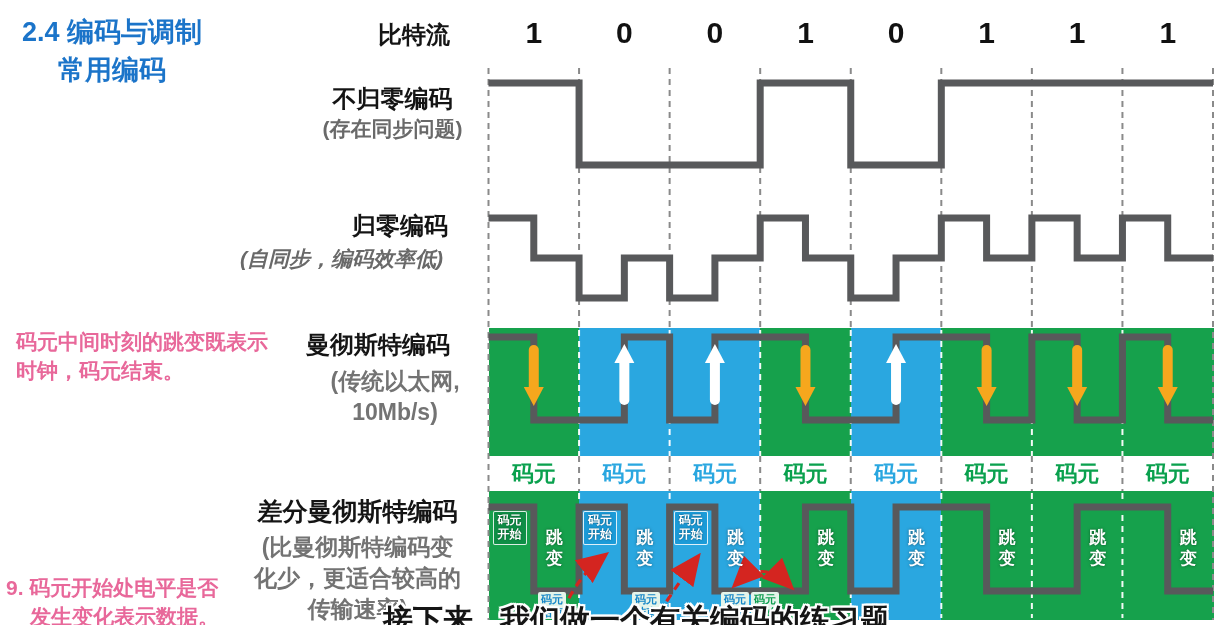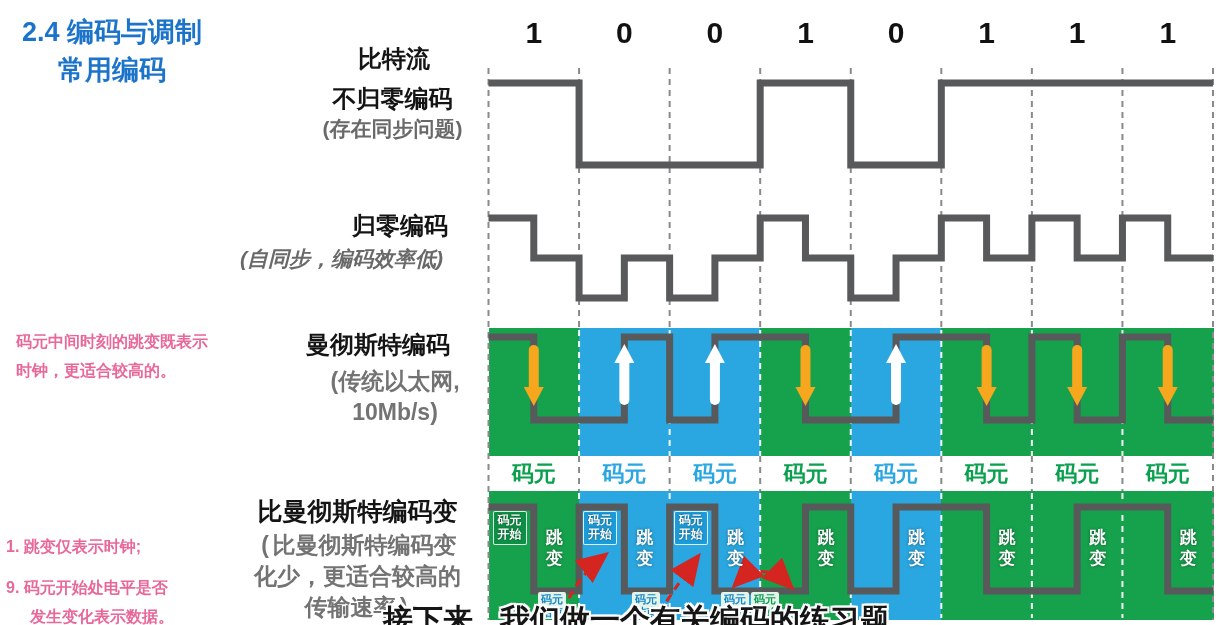--- a/index.html
+++ b/index.html
@@ -7,21 +7,21 @@
     position:relative;width:1216px;height:625px;overflow:hidden;
     background:#fff;font-family:"Liberation Sans","DejaVu Sans",sans-serif;
   }
   .abs{position:absolute;}
   .title{color:#1B74C9;font-size:27px;font-weight:bold;
          text-shadow:1px 1px 0 #fff,-1px -1px 0 #fff,1px -1px 0 #fff,-1px 1px 0 #fff;}
   .rowname{color:#141414;font-size:24px;font-weight:bold;text-align:center;}
   .graynote{color:#696969;font-size:21px;font-weight:bold;text-align:center;}
   .bluenote{color:#737373;font-size:23px;font-weight:bold;text-align:center;line-height:31px;
             text-shadow:1.5px 0 0 #fff,-1.5px 0 0 #fff,0 1.5px 0 #fff,0 -1.5px 0 #fff,1px 1px 0 #fff,-1px -1px 0 #fff;}
-  .pink{color:#E8689A;font-size:16px;font-weight:bold;line-height:29px;
+  .pink{color:#E8689A;font-size:21px;font-weight:bold;line-height:29px;
         text-shadow:1.5px 0 0 #fff,-1.5px 0 0 #fff,0 1.5px 0 #fff,0 -1.5px 0 #fff;}
   .bit{color:#111;font-size:30px;font-weight:bold;text-align:center;}
   .cellword{font-size:22px;font-weight:bold;text-align:center;}
   .jump{color:#fff;font-size:17px;font-weight:bold;width:1.1em;line-height:1.25;
         word-break:break-all;text-shadow:0 0 3px rgba(0,0,0,.5);}
   .startbox{width:26px;font-size:12px;font-weight:bold;color:#fff;line-height:1.15;
             word-break:break-all;text-align:center;padding:2px 3px;border:1px solid rgba(255,255,255,.85);
             border-radius:2px;text-shadow:0 0 2px rgba(0,0,0,.55);}
   .botbox{width:24px;font-size:11px;font-weight:bold;line-height:1.15;word-break:break-all;
           text-align:center;padding:1px 2px;background:#E4F4EA;border-radius:2px;}
@@ -135,47 +135,46 @@
     <g id="redArrows">
       <path d="M 563 611 Q 577 577 604 556" fill="none" stroke="#D42520" stroke-width="3.2" stroke-dasharray="8 6" marker-end="url(#rah)"></path>
       <path d="M 659 613 Q 677 585 697 558" fill="none" stroke="#D42520" stroke-width="3.2" stroke-dasharray="8 6" marker-end="url(#rah)"></path>
       <path d="M 736 584 Q 762 558 790 586" fill="none" stroke="#D42520" stroke-width="3.2" stroke-dasharray="8 6" marker-start="url(#rah)" marker-end="url(#rah)"></path>
     </g>
   </svg>
 
   <div class="abs title" style="left:22px;top:14px;">2.4 编码与调制</div>
   <div class="abs title" style="left:58px;top:52px;">常用编码</div>
 
-  <div class="abs rowname" style="left:358px;top:19px;margin-top:24px;">比特流</div>
+  <div class="abs rowname" style="left:378px;top:19px;">比特流</div>
 
   <div class="abs graynote" style="left:295px;top:115px;width:195px;">(存在同步问题)</div>
   <div class="abs rowname" style="left:300px;top:83px;width:185px;">不归零编码</div>
 
   <div class="abs rowname" style="left:352px;top:210px;">归零编码</div>
   <div class="abs graynote" style="left:240px;top:245px;font-style:italic;">(自同步，编码效率低)</div>
 
   <div class="abs pink" style="left:16px;top:327px;width:280px;">
     <div>码元中间时刻的跳变既表示</div>
-    <div>时钟，更适合较高的。</div>
+    <div>时钟，码元结束。</div>
   </div>
 
   <div class="abs rowname" style="left:283px;top:329px;width:190px;">曼彻斯特编码</div>
   <div class="abs bluenote" style="left:300px;top:366px;width:190px;">
     <div>(传统以太网,</div>
     <div>10Mb/s)</div>
   </div>
 
-  <div class="abs rowname" style="left:240px;top:495px;width:235px;font-size:25px;">比曼彻斯特编码变</div>
-  <div class="abs bluenote" style="left:240px;top:532px;width:235px;font-family:Liberation Mono, monospace;">
+  <div class="abs rowname" style="left:240px;top:495px;width:235px;font-size:25px;">差分曼彻斯特编码</div>
+  <div class="abs bluenote" style="left:240px;top:532px;width:235px;">
     <div>(比曼彻斯特编码变</div>
     <div>化少，更适合较高的</div>
     <div>传输速率)</div>
   </div>
 
-  <div class="abs pink" style="left:6px;top:532px;">1. 跳变仅表示时钟;</div>
   <div class="abs pink" style="left:6px;top:573px;">9. 码元开始处电平是否</div>
   <div class="abs pink" style="left:30px;top:602px;">发生变化表示数据。</div>
 
   <div id="cellTexts">
       <div class="abs bit" style="left: 488.5px; top: 16px; width: 90.5625px;">1</div>
       <div class="abs cellword" style="left: 488.5px; top: 459px; width: 90.5625px; color: rgb(10, 161, 78);">码元</div>
       <div class="abs jump" style="left: 545.781px; top: 527px;">跳变</div>
       <div class="abs bit" style="left: 579.062px; top: 16px; width: 90.5625px;">0</div>
       <div class="abs cellword" style="left: 579.062px; top: 459px; width: 90.5625px; color: rgb(42, 167, 224);">码元</div>
       <div class="abs jump" style="left: 636.344px; top: 527px;">跳变</div>

